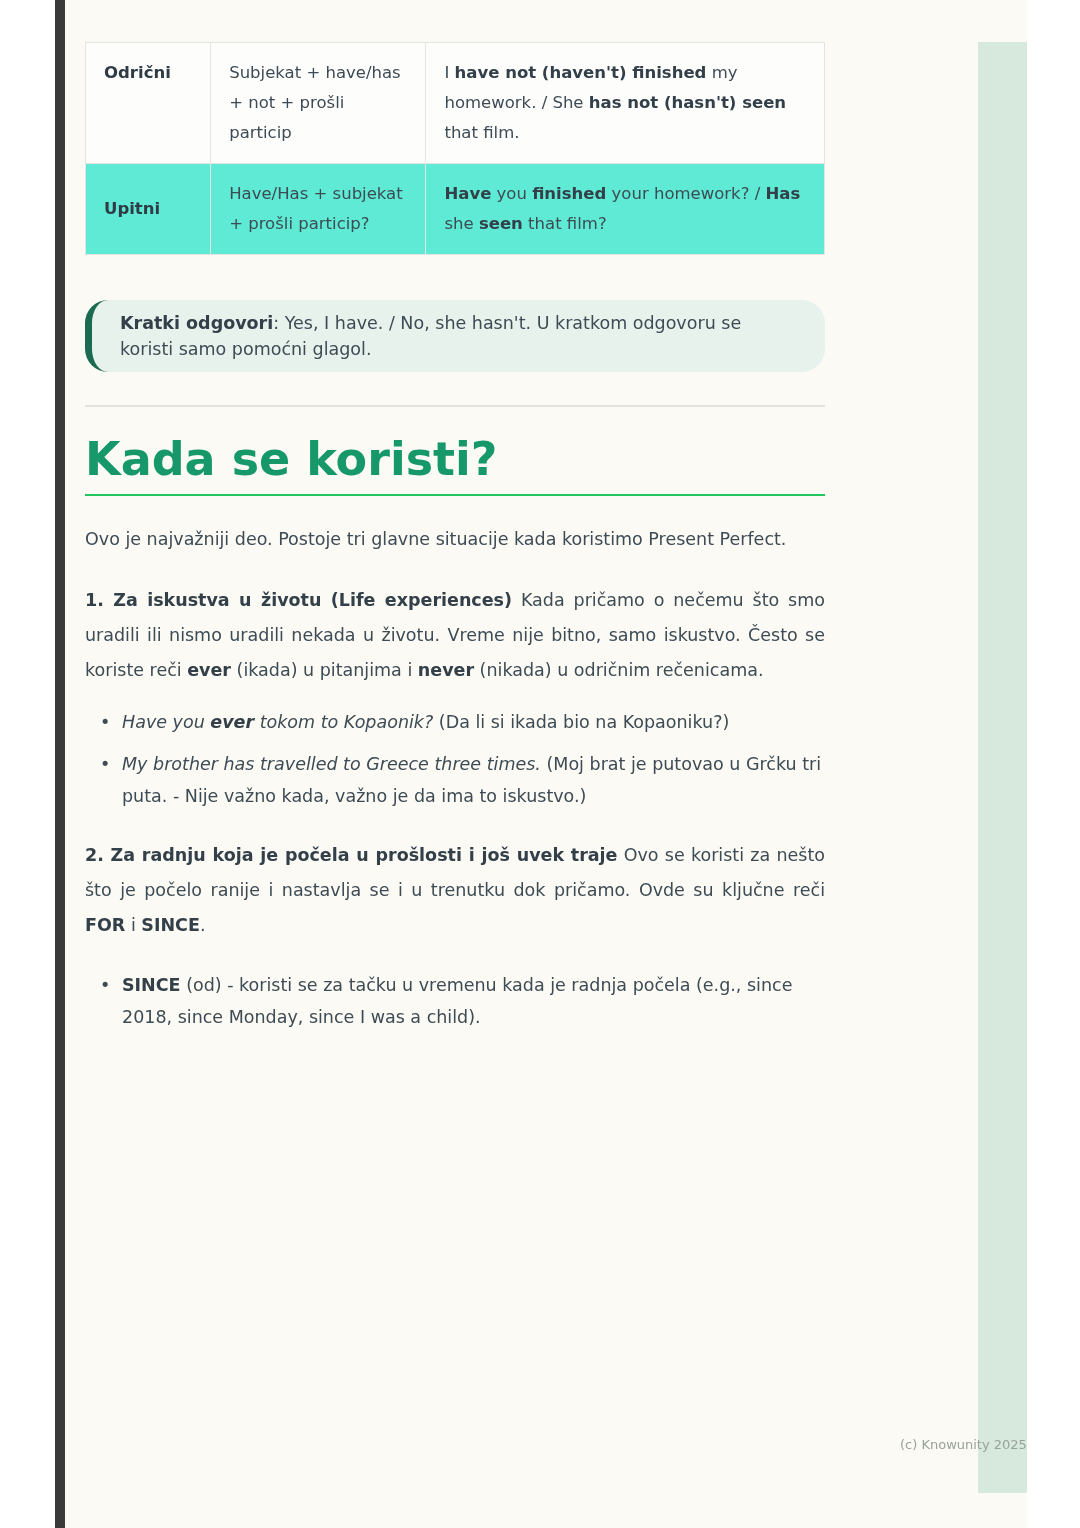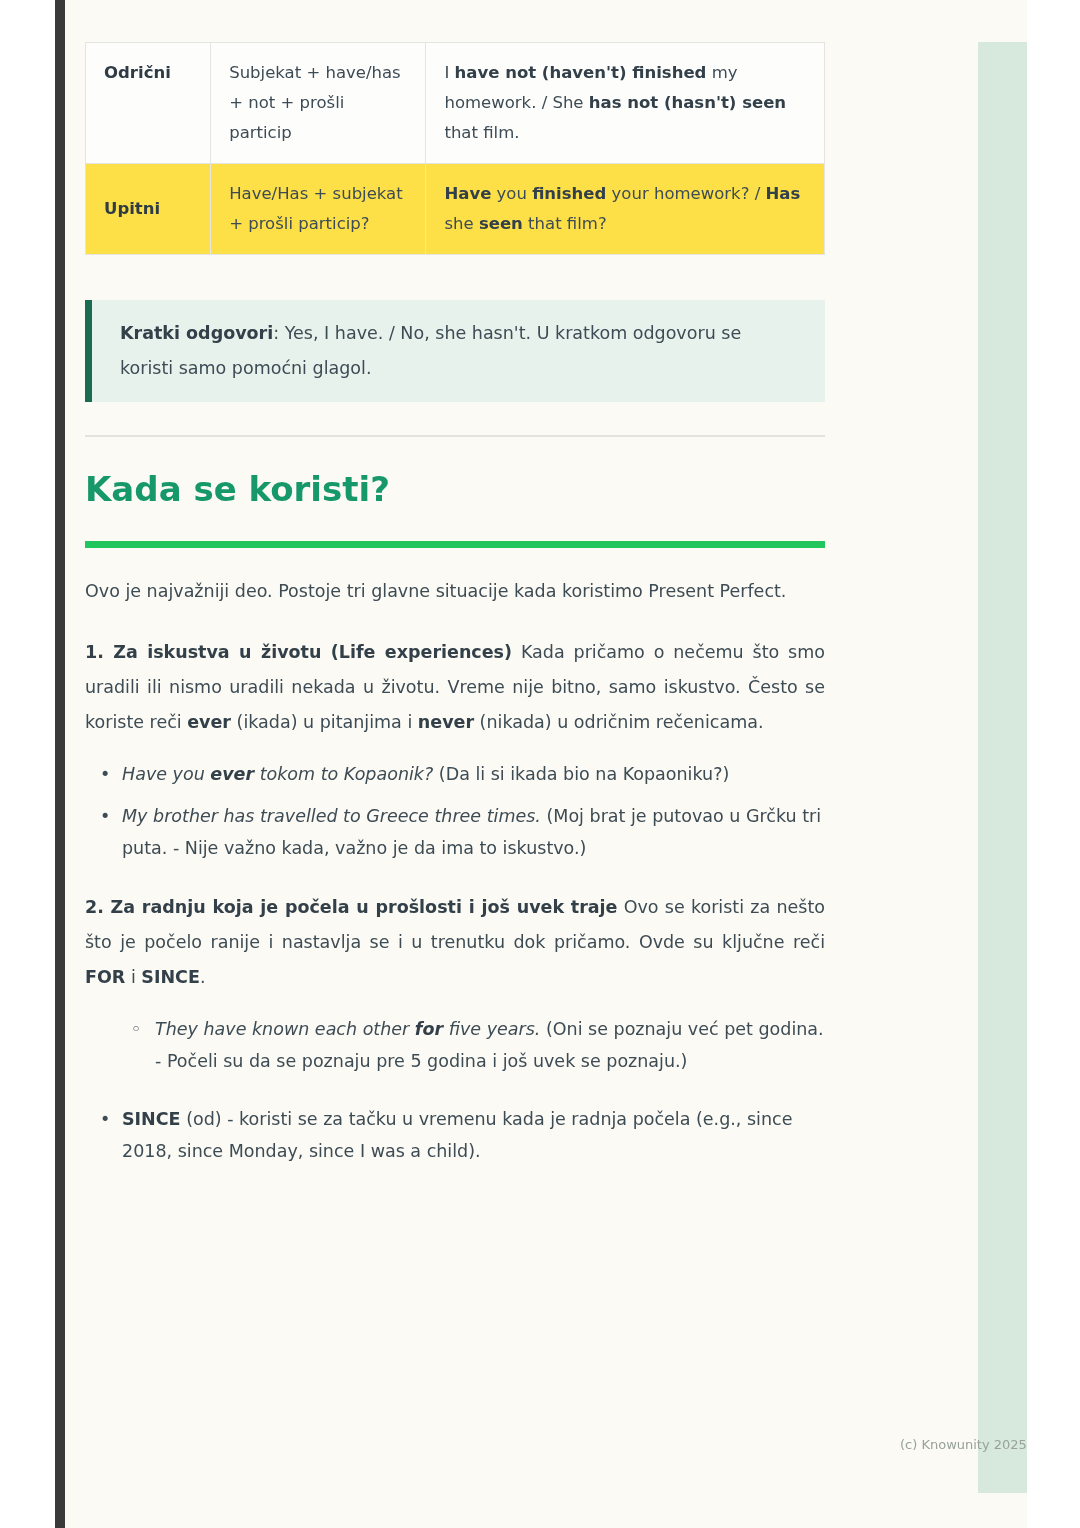--- a/index.html
+++ b/index.html
@@ -17,30 +17,30 @@
 
   .gtable { width:740px; border-collapse:collapse; table-layout:fixed; margin-top:42px;
             font-size:16.5px; line-height:30px; }
   .gtable col.c1 { width:125px; }
   .gtable col.c2 { width:215px; }
   .gtable col.c3 { width:398px; }
   .gtable td { border:1px solid #e4e4e1; padding:15px 18px; vertical-align:middle; }
   .gtable .lbl { font-weight:700; color:#2f3b45; }
   .gtable .va-top { vertical-align:top; }
   .row-a { background:#fdfdfc; }
-  .row-b { background:#fde047; }
+  .row-b { background:#5eead4; }
 
   .callout { margin-top:45px; background:#e8f2ed; border-left:7px solid #1a6b52;
-             padding:16px 28px; font-size:17.5px; line-height:35px; }
+             padding:10px 28px; font-size:17.5px; line-height:26px;border-radius:23px; }
   .callout p { margin:0; }
 
   .divider { margin-top:33px; border-top:2px solid #e3e3e0; }
 
-  .heading { margin-top:30px; font-size:34px; line-height:44px; font-weight:700;
-             color:#16986b; padding-bottom:30px; border-bottom:7px solid #22c55e; }
+  .heading { margin-top:30px; font-size:46px; line-height:44px; font-weight:700;
+             color:#16986b; padding-bottom:13px; border-bottom:2px solid #22c55e; }
 
   .para { margin-top:26px; font-size:17.5px; line-height:35px; text-align:justify; }
 
   .list { margin-top:18px; }
   .li { position:relative; padding-left:37px; font-size:17.5px; line-height:32px; margin-top:10px; }
   .li::before { content:"•"; position:absolute; left:15px; top:0; color:#3d4b54; }
   .sub { position:relative; padding-left:70px; font-size:17.5px; line-height:32px; margin-top:7px; }
   .sub::before { content:"◦"; position:absolute; left:46px; top:0; color:#3d4b54; }
   .gap-lg { margin-top:26px; }
 
@@ -92,21 +92,20 @@
       <p class="para"><span class="seg-b">1. Za iskustva u životu (Life experiences)</span><span> Kada pričamo o nečemu što smo uradili ili nismo uradili nekada u životu. Vreme nije bitno, samo iskustvo. Često se koriste reči </span><span class="seg-b">ever</span><span> (ikada) u pitanjima i </span><span class="seg-b">never</span><span> (nikada) u odričnim rečenicama.</span></p>
 
       <div class="list">
         <div class="li"><span class="seg-i">Have you </span><span class="seg-b seg-i">ever</span><span class="seg-i"> tokom to Kopaonik?</span><span> (Da li si ikada bio na Kopaoniku?)</span></div>
         <div class="li"><span class="seg-i">My brother has travelled to Greece three times.</span><span> (Moj brat je putovao u Grčku tri puta. - Nije važno kada, važno je da ima to iskustvo.)</span></div>
       </div>
 
       <p class="para"><span class="seg-b">2. Za radnju koja je počela u prošlosti i još uvek traje</span><span> Ovo se koristi za nešto što je počelo ranije i nastavlja se i u trenutku dok pričamo. Ovde su ključne reči </span><span class="seg-b">FOR</span><span> i </span><span class="seg-b">SINCE</span><span>.</span></p>
 
       <div class="list">
-        <div class="sub"><span class="seg-i">They have known each other </span><span class="seg-b seg-i">for</span><span class="seg-i"> five years.</span><span> (Oni se poznaju već pet godina. - Počeli su da se poznaju pre 5 godina i još uvek se poznaju.)</span></div>
         <div class="li gap-lg"><span class="seg-b">SINCE</span><span> (od) - koristi se za tačku u vremenu kada je radnja počela (e.g., since 2018, since Monday, since I was a child).</span></div>
       </div>
 
     </div>
 
     <div class="watermark">(c) Knowunity 2025</div>
   </div>
 </div>
 
 </body></html>

